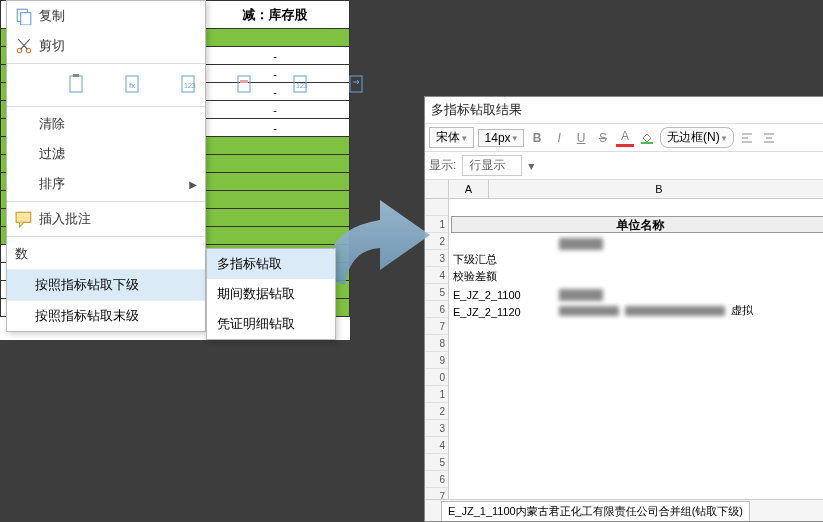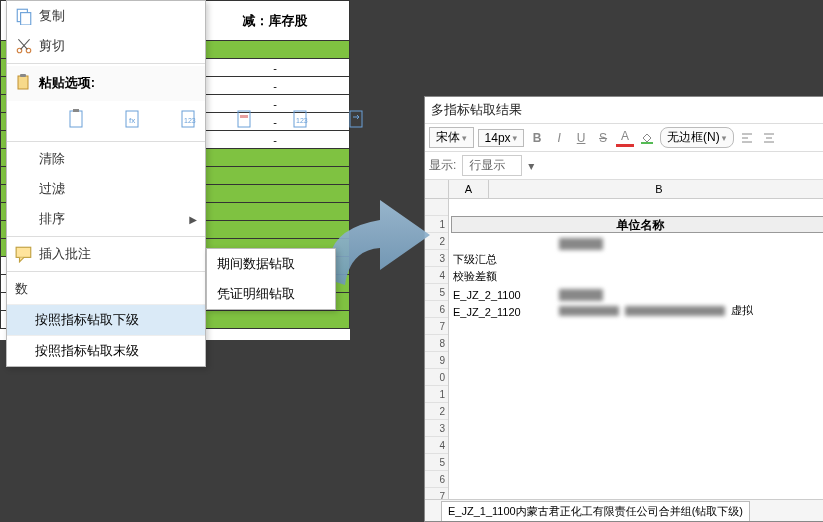--- a/index.html
+++ b/index.html
@@ -4,21 +4,21 @@
 <style>
   * { box-sizing: border-box; margin: 0; padding: 0; font-family: "Microsoft YaHei", Arial, sans-serif; }
   body { background: #3d3d3d; width: 823px; height: 522px; overflow: hidden; position: relative; }
 
   
   .left-panel { position: absolute; left: 0; top: 0; width: 350px; height: 340px; background: #fff; }
   
   .left-table { position: absolute; left: 0; top: 0; width: 350px; border-collapse: collapse; font-size: 13px; }
   .left-table th, .left-table td { border: 1px solid #333; height: 18px; text-align: center; }
   .left-table th { background: #fff; font-weight: bold; padding: 4px 6px; }
-  .left-table .hdr-row th { height: 40px; vertical-align: middle; }
+  .left-table .hdr-row th { height: 28px; vertical-align: middle; }
   .left-table td.green { background: #7fc241; }
   .left-table td.cell { background: #fff; font-size: 11px; }
 
   .context-menu { position: absolute; left: 6px; top: 0; width: 200px; background: #fff; border: 1px solid #bbb; box-shadow: 2px 2px 6px rgba(0,0,0,0.2); z-index: 10; }
   .cm-item { display: flex; align-items: center; padding: 6px 8px; font-size: 13px; color: #333; cursor: pointer; }
   .cm-item .icon { width: 18px; height: 16px; margin-right: 6px; display: inline-flex; align-items: center; justify-content: center; }
   .cm-sep { height: 1px; background: #ddd; margin: 2px 0; }
   .cm-header { font-weight: bold; padding: 8px; font-size: 13px; background: #fafafa; }
   .cm-paste-row { display: flex; gap: 4px; padding: 6px 8px 8px 28px; }
   .cm-paste-row .paste-ic { width: 22px; height: 24px; display:inline-flex; align-items:center; justify-content:center; border:1px solid transparent;margin-left:32px; }
@@ -179,27 +179,20 @@
           <svg viewBox="0 0 16 16">
             <circle cx="4" cy="12" r="2" fill="none" stroke="#d08040"></circle>
             <circle cx="12" cy="12" r="2" fill="none" stroke="#d08040"></circle>
             <line x1="3" y1="2" x2="11" y2="11" stroke="#555"></line>
             <line x1="13" y1="2" x2="5" y2="11" stroke="#555"></line>
           </svg>
         </span>
       <span>剪切</span>
     </div>
     <div class="cm-sep"></div>
-    <div class="cm-header">
-      <span class="icon" style="display:inline-block;vertical-align:middle;margin-right:4px;"><svg width="16" height="16" viewBox="0 0 16 16">
-            <rect x="3" y="2" width="10" height="13" fill="#f7d98a" stroke="#c09030"></rect>
-            <rect x="5" y="0" width="6" height="3" rx="1" fill="#888"></rect>
-          </svg></span>
-      <span>粘贴选项:</span>
-    </div>
     <div class="cm-paste-row">
       <span class="paste-ic clip-ic">
           <svg viewBox="0 0 18 20">
             <rect x="2" y="2" width="12" height="16" fill="none" stroke="#6aa0d8"></rect>
             <rect x="5" y="0" width="6" height="3" fill="#888"></rect>
           </svg>
         </span>
       <span class="paste-ic clip-ic">
           <svg viewBox="0 0 18 20">
             <rect x="2" y="2" width="12" height="16" fill="none" stroke="#6aa0d8"></rect>
@@ -257,20 +250,21 @@
     </div>
     <div class="cm-sep"></div>
     <div class="cm-item" style="padding-left:8px;">
       <span>数</span>
     </div>
     <div class="sub-item highlight">按照指标钻取下级</div>
     <div class="sub-item">按照指标钻取末级</div>
   </div>
 
   <div class="submenu">
+    <div class="sm-item highlight">多指标钻取</div>
     <div class="sm-item">期间数据钻取</div>
     <div class="sm-item">凭证明细钻取</div>
   </div>
 </div>
 
 <svg class="big-arrow" width="140" height="120" viewBox="0 0 140 120">
   <defs>
     <linearGradient id="ag" x1="0" y1="0" x2="0" y2="1">
       <stop offset="0" stop-color="#9fbfd8"></stop>
       <stop offset="1" stop-color="#6f98b8"></stop>

